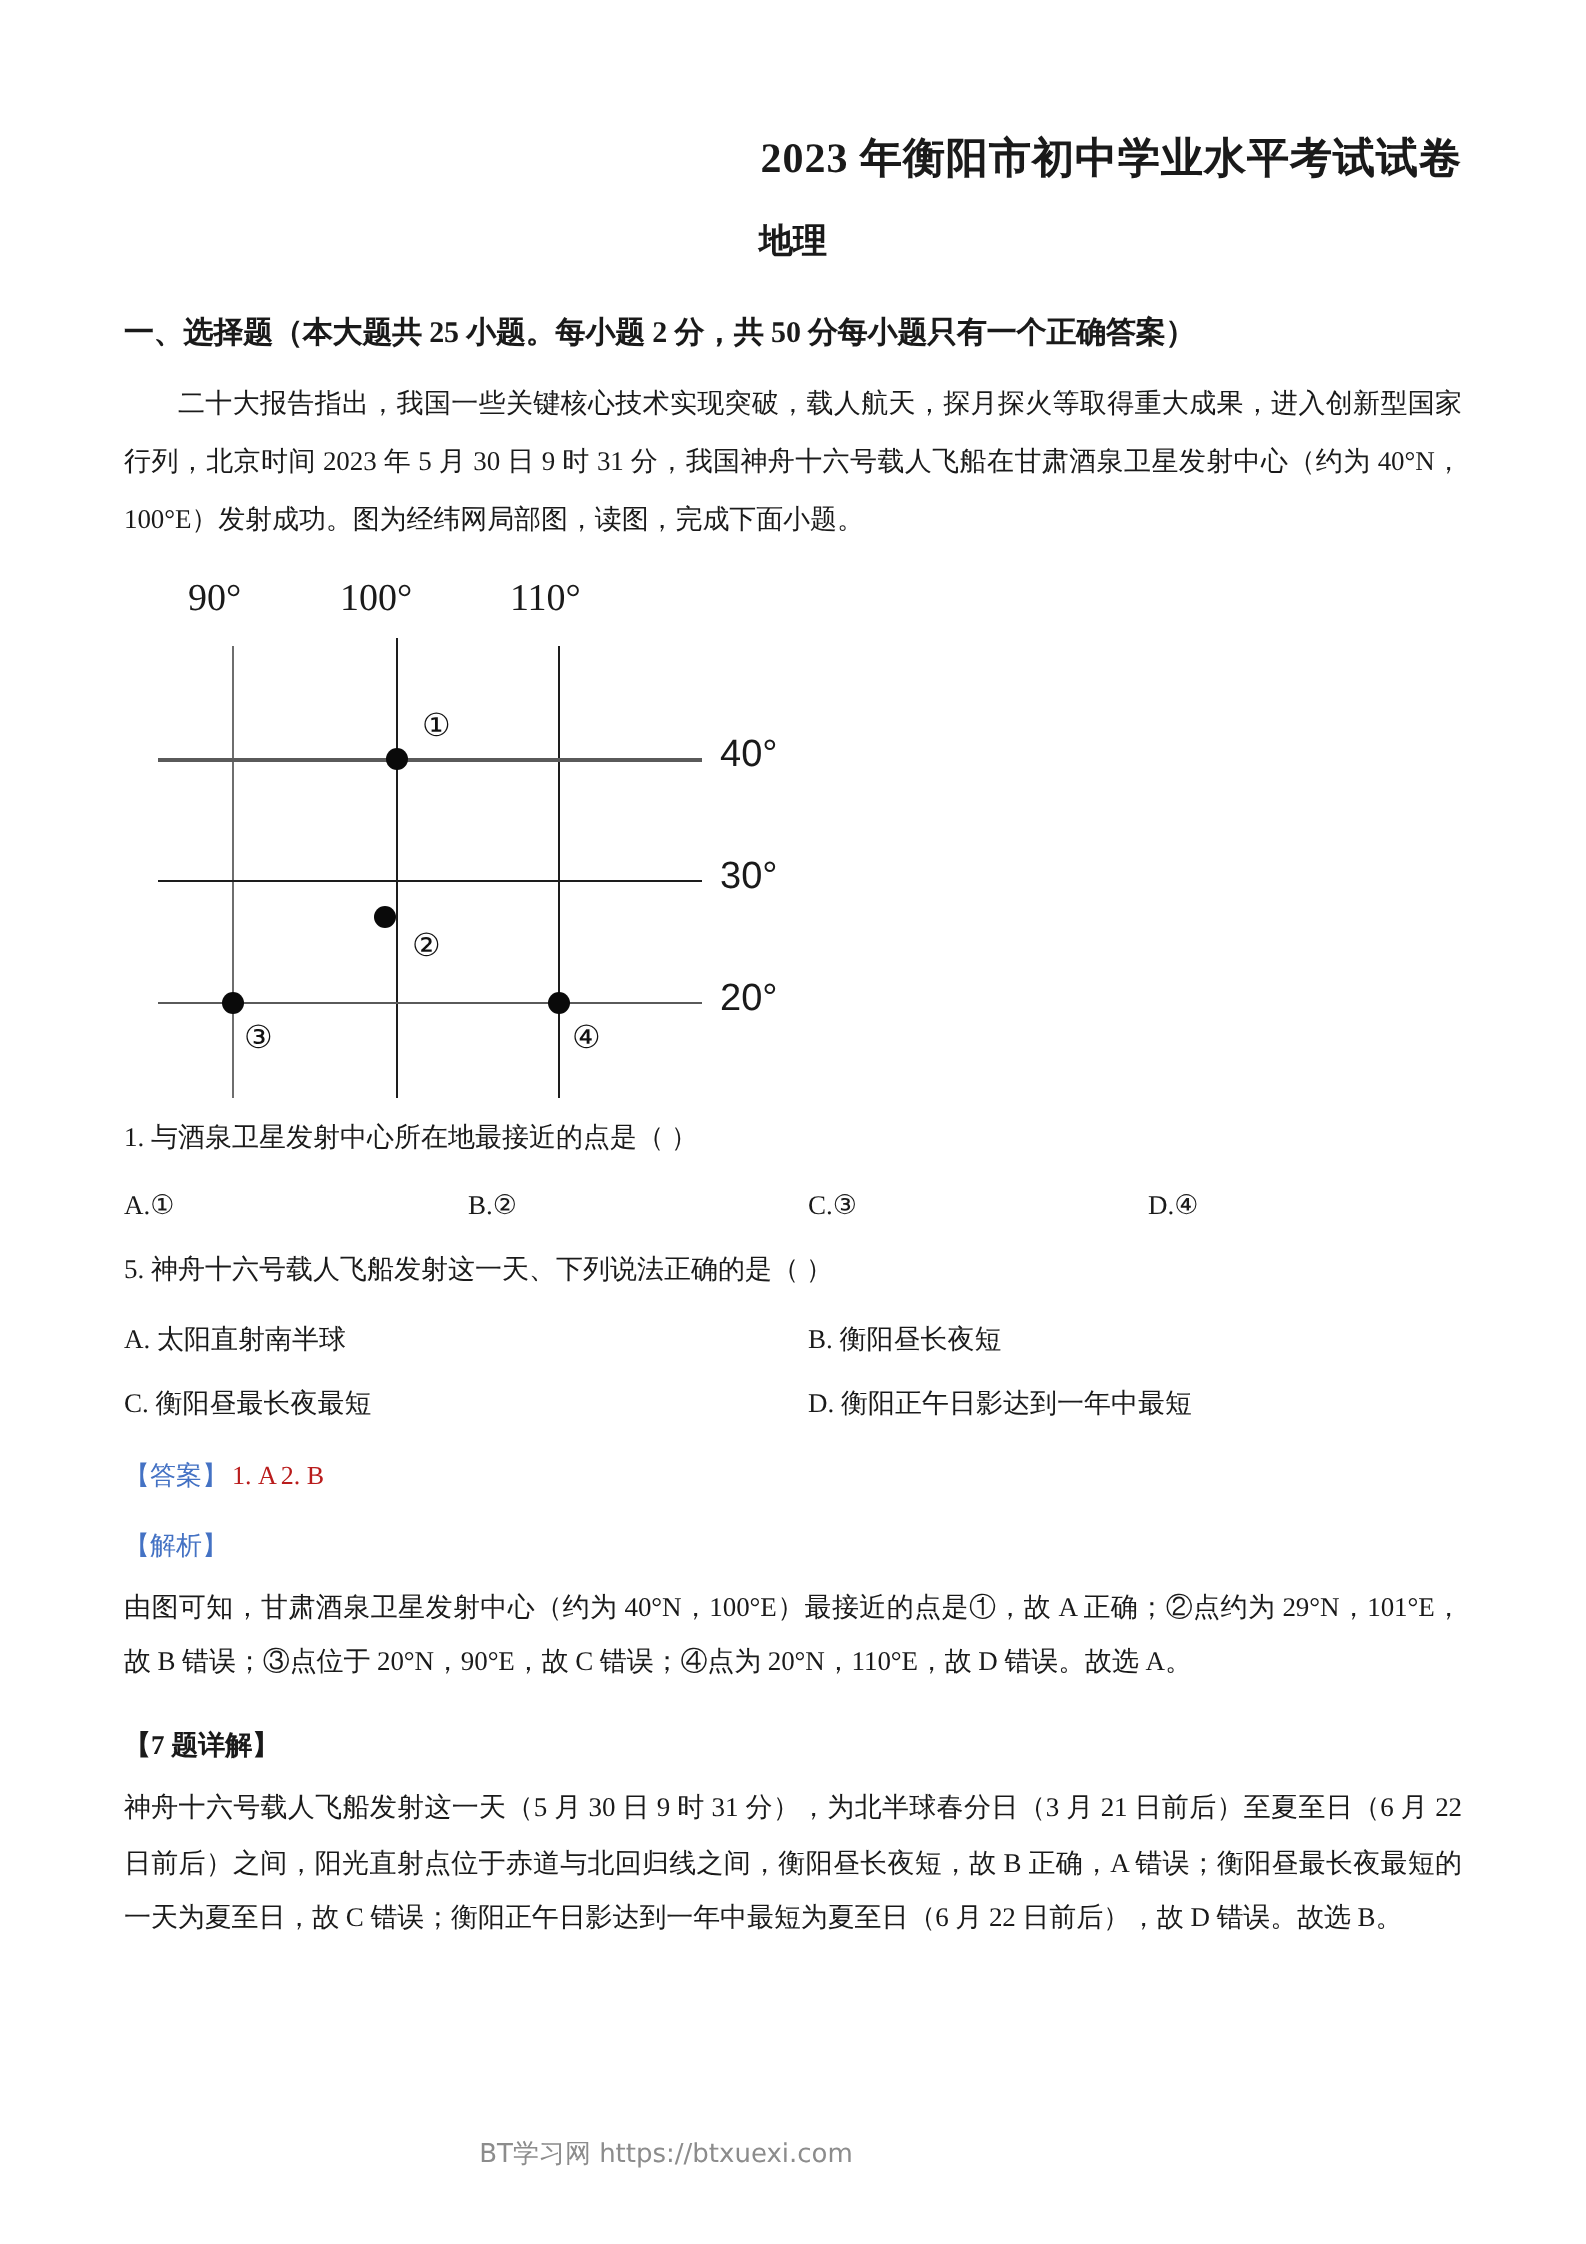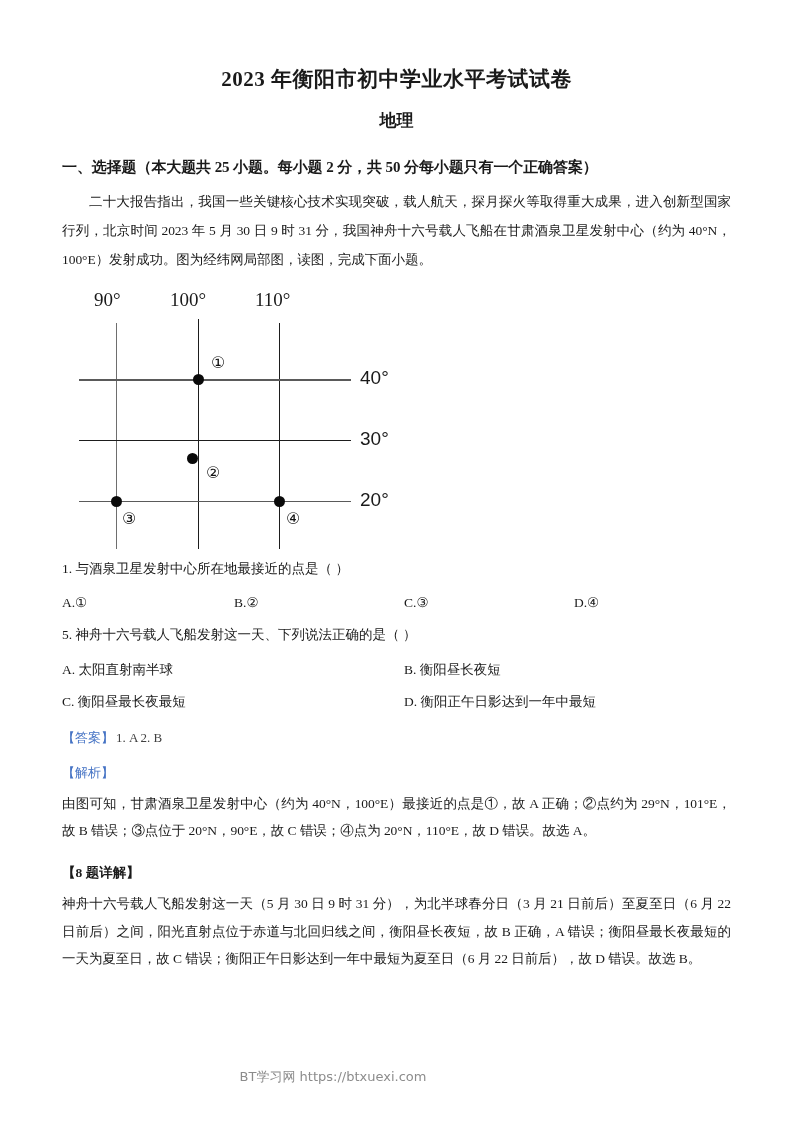--- a/index.html
+++ b/index.html
@@ -19,21 +19,21 @@
     position: absolute;
     left: 0; top: 0;
     width: 793px;
     height: 1122px;
     box-sizing: border-box;
     padding: 0 62px;
   }
 
   
   .doc-title {
-    text-align: center;
+    text-align: right;
     font-size: 21px;
     font-weight: bold;
     letter-spacing: 0.5px;
     margin: 0;
     padding-top: 66px;
     line-height: 1.3;
   }
   .doc-subtitle {
     text-align: center;
     font-size: 17px;
@@ -135,21 +135,21 @@
   .opt.h1 { left: 0px; }
   .opt.h2 { left: 342px; }
 
   
   .answer-line {
     font-size: 13px;
     padding-top: 18px;
     line-height: 1.5;
   }
   .tag-blue { color: #4472c4; }
-  .answer-body { color: #404040; padding-left: 2px; font-family: Liberation Serif, serif; }
+  .answer-body { color: #b91c1c; padding-left: 2px; font-family: Liberation Serif, serif; }
 
   .analysis-line {
     font-size: 13px;
     padding-top: 16px;
     line-height: 1.5;
   }
   .detail-head {
     font-size: 13.5px;
     font-weight: bold;
     padding-top: 18px;
@@ -240,18 +240,18 @@
   <div class="answer-line">
     <span class="tag-blue">【答案】</span><span class="answer-body">1. A</span><span class="gap"></span><span class="answer-body">2. B</span>
   </div>
 
   <div class="analysis-line">
     <span class="tag-blue">【解析】</span>
   </div>
 
   <div class="detail-body">由图可知，甘肃酒泉卫星发射中心（约为 40°N，100°E）最接近的点是①，故 A 正确；②点约为 29°N，101°E，故 B 错误；③点位于 20°N，90°E，故 C 错误；④点为 20°N，110°E，故 D 错误。故选 A。</div>
 
-  <div class="detail-head">【8 题详解】</div>
+  <div class="detail-head">【7 题详解】</div>
   <div class="detail-body">神舟十六号载人飞船发射这一天（5 月 30 日 9 时 31 分），为北半球春分日（3 月 21 日前后）至夏至日（6 月 22 日前后）之间，阳光直射点位于赤道与北回归线之间，衡阳昼长夜短，故 B 正确，A 错误；衡阳昼最长夜最短的一天为夏至日，故 C 错误；衡阳正午日影达到一年中最短为夏至日（6 月 22 日前后），故 D 错误。故选 B。</div>
 
 </div>
 
 <div class="footer">BT学习网 https://btxuexi.com</div>
 
 </body></html>

